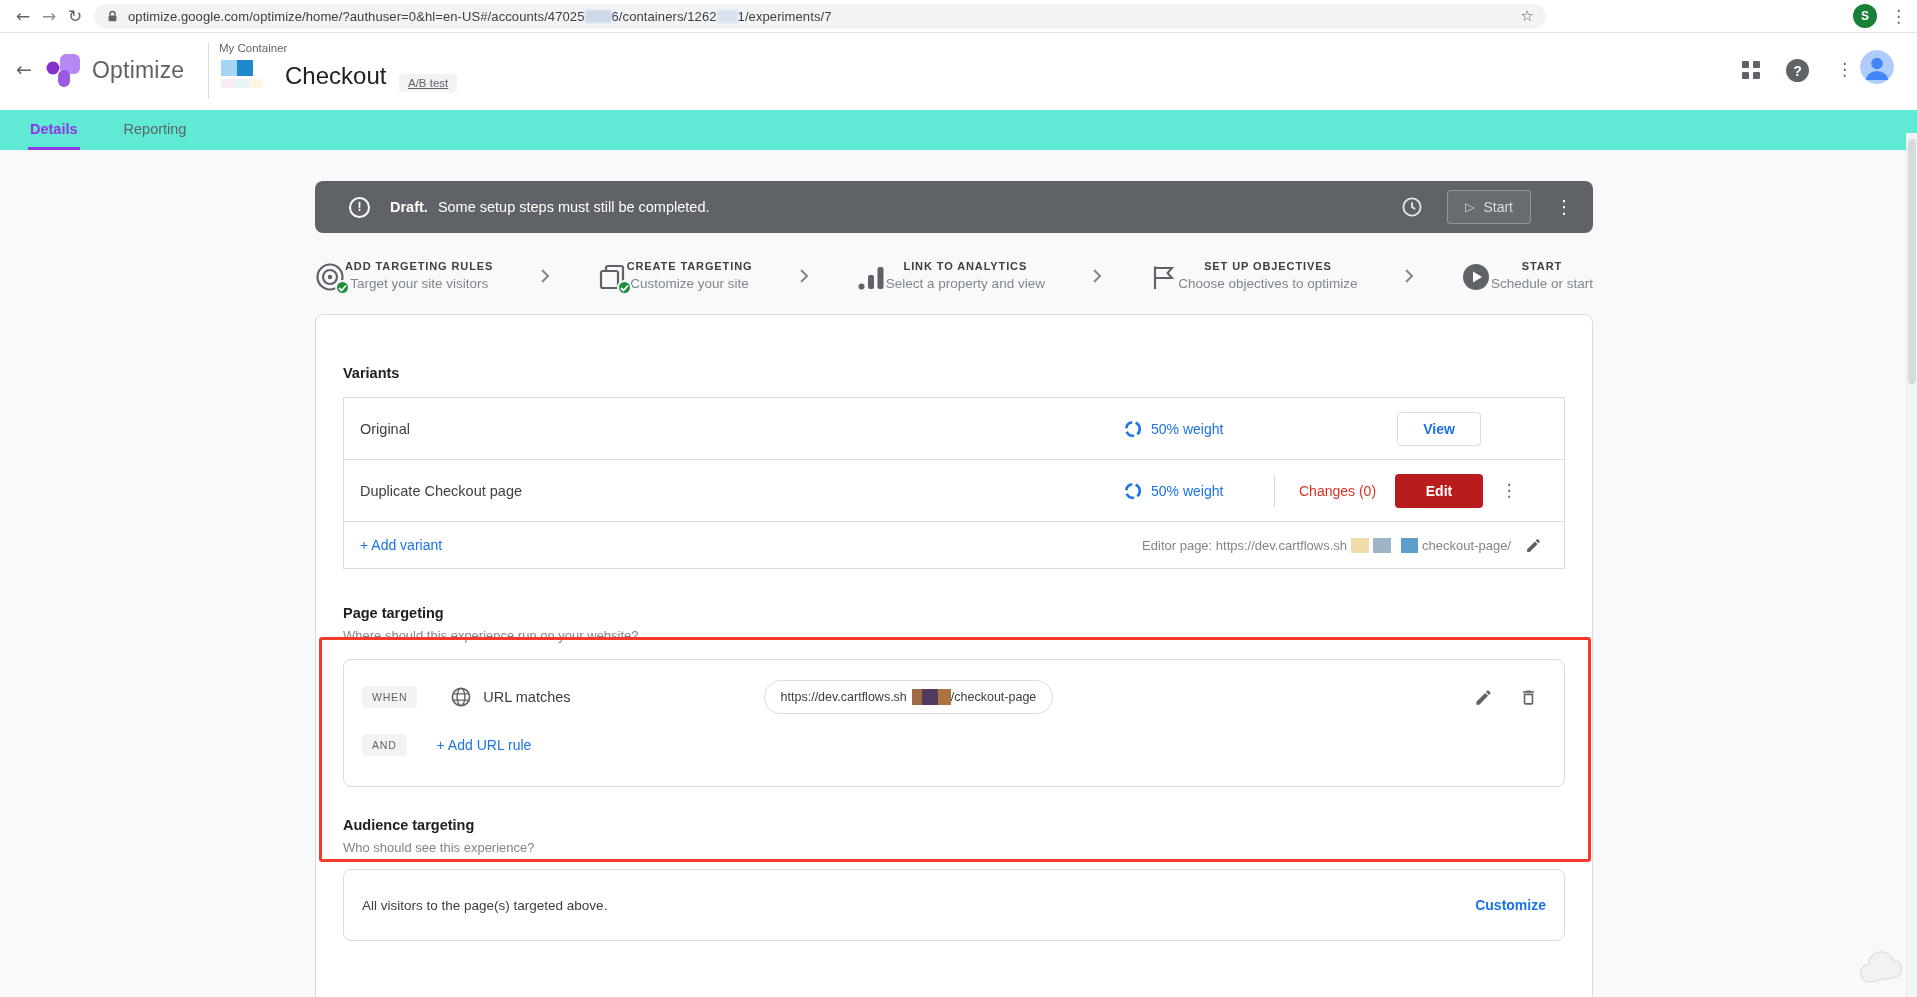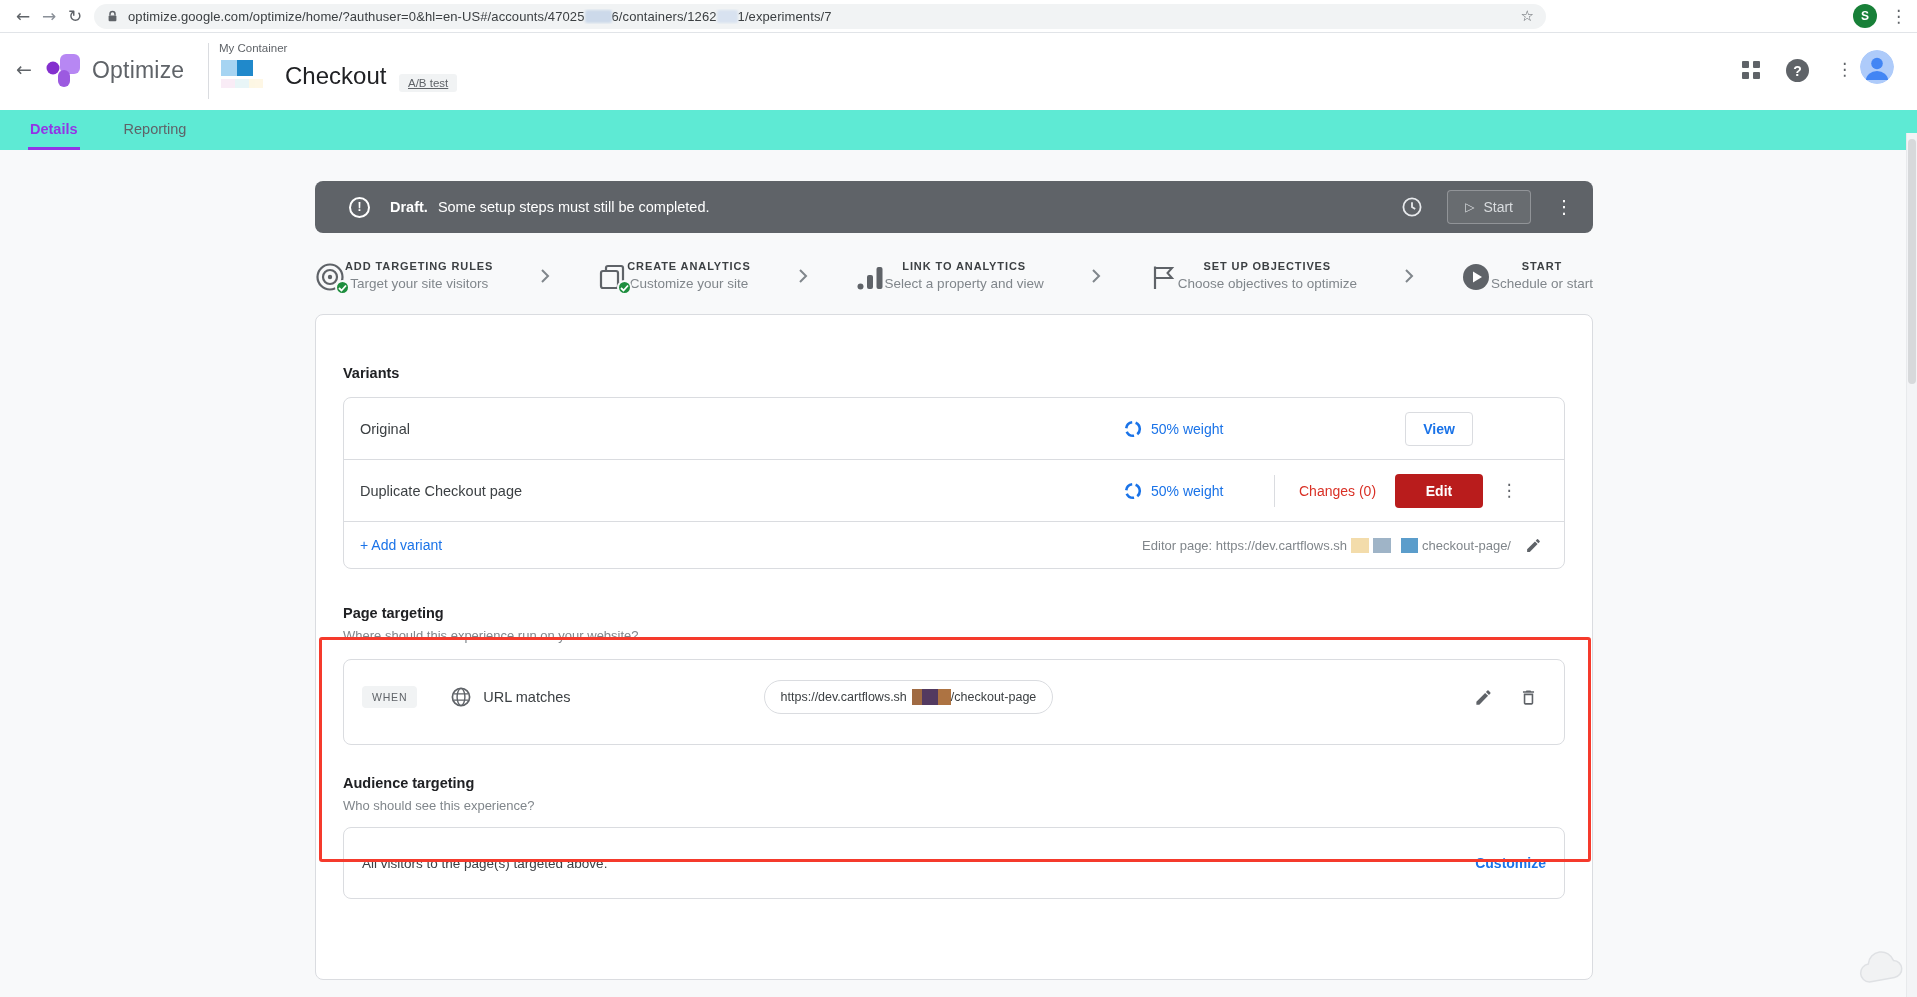--- a/index.html
+++ b/index.html
@@ -82,31 +82,31 @@
   .step-title { font-size:11px; font-weight:bold; color:#3c4043; letter-spacing:0.9px; white-space:nowrap; }
   .step-sub { font-size:13.5px; color:#80868b; margin-top:4px; white-space:nowrap; }
   .chev { flex:1; display:flex; justify-content:center; }
   
   .card { margin-top:8px; background:#fff; border:1px solid #dadce0; border-radius:8px;
     padding:20px 27px 80px; position:relative; }
   .card-head { display:flex; align-items:center; gap:18px; }
   .card-title { font-size:16.5px; color:#202124; }
   .sec-h { margin-top:30px; font-size:14.5px; font-weight:bold; color:#202124; }
   .sec-sub { margin-top:7px; font-size:13px; color:#80868b; }
-  .vbox { margin-top:16px; border:1px solid #dadce0; border-radius:8px; }
+  .vbox { margin-top:16px; border:1px solid #dadce0; border-radius:0; }
   .vrow { display:flex; align-items:center; height:62px; padding:0 30px 0 16px;
     border-bottom:1px solid #dadce0; }
   .vname { flex:1; font-size:14.5px; color:#3c4043; }
   .col-weight { width:150px; display:flex; align-items:center; gap:9px; color:#1a73e8;
     font-size:14px; cursor:pointer; }
   .col-changes { width:120px; display:flex; align-items:center; height:100%; }
   .vdivider { width:1px; height:32px; background:#dadce0; margin-right:24px; }
   .changes { color:#d93025; font-size:14px; cursor:pointer; }
   .col-btn { width:90px; display:flex; justify-content:center; }
-  .btn-outline { width:68px; height:34px; border:1px solid #dadce0; border-radius:4px; background:#fff;
+  .btn-outline { width:84px; height:34px; border:1px solid #dadce0; border-radius:4px; background:#fff;
     color:#1a73e8; font-size:14px; font-weight:bold; display:flex; align-items:center;
     justify-content:center; cursor:pointer; }
   .btn-fill { width:88px; height:34px; border:none; border-radius:4px; background:#b91c1c;
     color:#fff; font-size:14px; font-weight:bold; display:flex; align-items:center;
     justify-content:center; cursor:pointer; }
   .col-menu { width:50px; text-align:center; }
   .vfoot { display:flex; align-items:center; height:46px; padding:0 22px 0 16px; }
   .addlink { color:#1a73e8; font-size:14px; cursor:pointer; }
   .editor-line { margin-left:auto; display:flex; align-items:center; gap:4px; color:#80868b; font-size:13px; }
   .eb { display:inline-block; height:15px; vertical-align:-3px; }
@@ -269,21 +269,21 @@
             <rect x="9" y="4" width="17" height="17" rx="2" fill="none" stroke="#5f6368" stroke-width="2.2"></rect>
             <rect x="4" y="9" width="17" height="17" rx="2" fill="#f8f9fa" stroke="#5f6368" stroke-width="2.2"></rect>
           </svg>
         <span class="badge">
             <svg width="9" height="8" viewBox="0 0 9 8">
               <path d="M1 4 L3.5 6.5 L8 1.5" stroke="#fff" stroke-width="1.8" fill="none"></path>
             </svg>
           </span>
       </span>
       <span>
-          <div class="step-title">CREATE ANALYTICS</div>
+          <div class="step-title">CREATE TARGETING</div>
           <div class="step-sub">Customize your site</div>
         </span>
     </div>
     <span class="chev">
         <svg width="10" height="16" viewBox="0 0 10 16">
           <polyline points="2,2 8,8 2,14" stroke="#80868b" stroke-width="2" fill="none"></polyline>
         </svg>
       </span>
     <div class="step">
       <span class="step-icon">
@@ -418,20 +418,24 @@
                 <path d="M3 17.25V21h3.75L17.8 9.94l-3.75-3.75L3 17.25zM20.7 7.04c.39-.39.39-1.02 0-1.41l-2.34-2.34a.996.996 0 0 0-1.41 0l-1.83 1.83 3.75 3.75 1.83-1.83z"></path>
               </svg>
           </span>
           <span class="icon-btn">
             <svg width="19" height="19" viewBox="0 0 24 24" fill="#5f6368">
                 <path d="M16 9v10H8V9h8m-1.5-6h-5l-1 1H5v2h14V4h-3.5l-1-1zM18 7H6v12c0 1.1.9 2 2 2h8c1.1 0 2-.9 2-2V7z"></path>
               </svg>
           </span>
         </span>
       </div>
+      <div class="pand">
+        <span class="chip">AND</span>
+        <span class="addlink">+ Add URL rule</span>
+      </div>
     </div>
 
     <div class="sec-h">Audience targeting</div>
     <div class="sec-sub">Who should see this experience?</div>
 
     <div class="abox">
       <span class="avalue">All visitors to the page(s) targeted above.</span>
       <span class="addlink">Customize</span>
     </div>
   </div>

